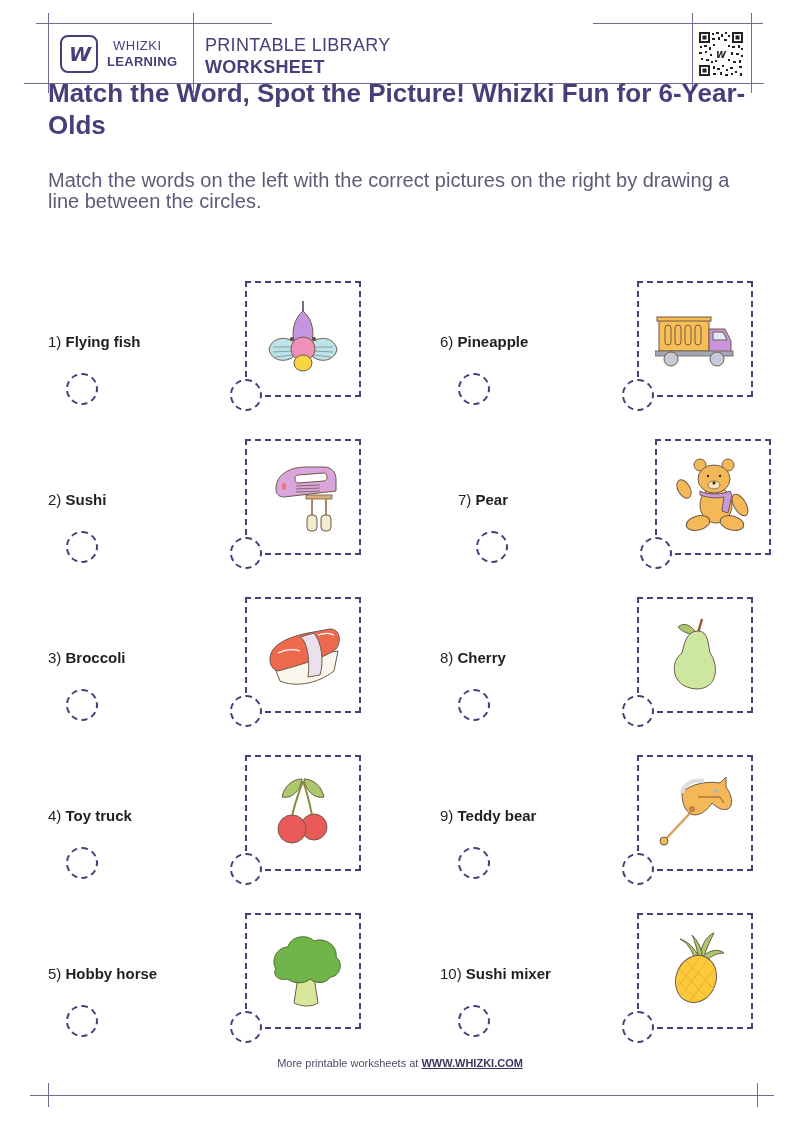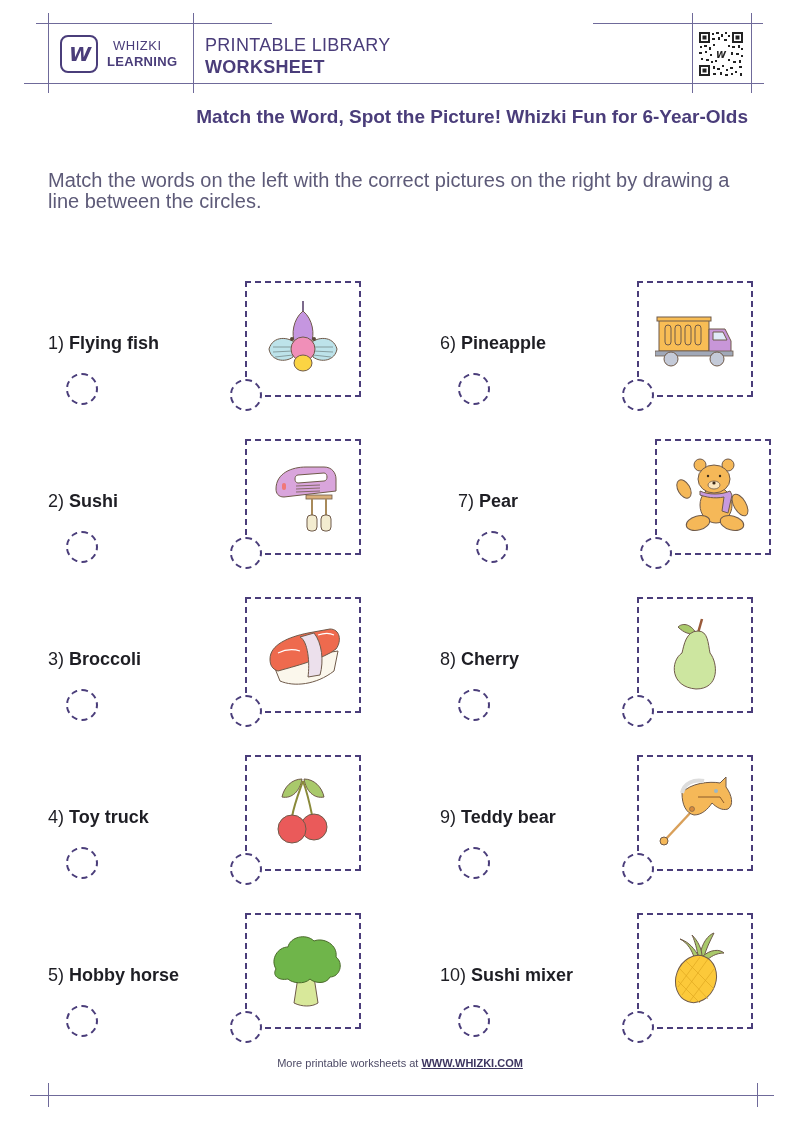--- a/index.html
+++ b/index.html
@@ -21,27 +21,27 @@
     font-family: "Liberation Sans", sans-serif; letter-spacing: 0.5px; }
   .brand-bot { position: absolute; left: 107px; top: 54px; font-size: 13px; color: #4a3d7a;
     font-family: "Liberation Sans", sans-serif; font-weight: bold; letter-spacing: 0.3px; }
   .hdr-top { position: absolute; left: 205px; top: 35px; font-size: 18px; color: #4a3d7a;
     font-family: "Liberation Sans", sans-serif; letter-spacing: 0.3px; }
   .hdr-bot { position: absolute; left: 205px; top: 57px; font-size: 18px; color: #4a3d7a;
     font-family: "Liberation Sans", sans-serif; font-weight: bold; letter-spacing: 0.3px; }
 
   .qr { position: absolute; left: 698px; top: 31px; width: 46px; height: 46px; }
 
-  .title { position: absolute; left: 48px; top: 101px; width: 700px; font-size: 19px; line-height: 32px;
-    font-weight: bold; color: #4a3d7a; font-family: "Liberation Sans", sans-serif; text-align: right; }
+  .title { position: absolute; left: 48px; top: 77px; width: 700px; font-size: 26px; line-height: 32px;
+    font-weight: bold; color: #4a3d7a; font-family: "Liberation Sans", sans-serif; }
   .subtitle { position: absolute; left: 48px; top: 170px; width: 700px; font-size: 20px; line-height: 21px;
     color: #5d5a78; font-family: "Liberation Sans", sans-serif; }
 
   .item { position: absolute; width: 330px; height: 140px; }
-  .item-label { position: absolute; left: 0; top: 50px; font-size: 18px; font-family: "Liberation Sans", sans-serif; color: #1e1e24; white-space: nowrap; }
+  .item-label { position: absolute; left: 0; top: 50px; font-size: 15px; font-family: "Liberation Sans", sans-serif; color: #1e1e24; white-space: nowrap; }
   .item-label .num { font-weight: normal; }
   .item-label .word { font-weight: bold; }
   .dot-circle { position: absolute; width: 32px; height: 32px; border: 2px dashed #4a3d7a; border-radius: 50%; background: #fff; }
   .pic-box { position: absolute; width: 116px; height: 116px; border: 2px dashed #4a3d7a; border-bottom-color: #4a3d7a; }
   .pic { position: absolute; width: 80px; height: 80px; }
 
   .footer { position: absolute; left: 0; width: 800px; top: 1057px; text-align: center; font-size: 11px;
     color: #4d4a66; font-family: "Liberation Sans", sans-serif; }
   .footer a { color: #3d3560; font-weight: bold; text-decoration: underline; }
 </style>

